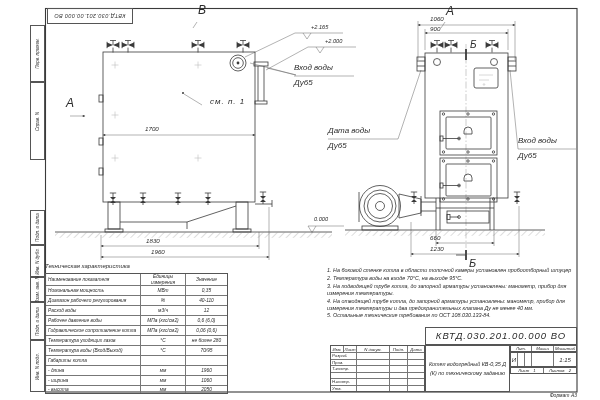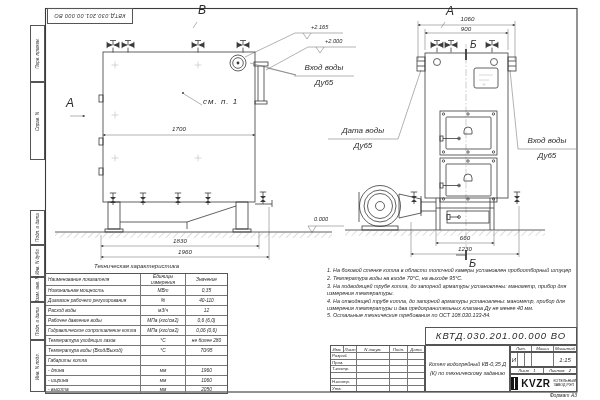--- a/index.html
+++ b/index.html
@@ -5,21 +5,21 @@
   html,body{margin:0;padding:0;background:#e8e8e8;font-family:"Liberation Sans",sans-serif;}
   #sheet{position:relative;width:600px;height:400px;background:#ffffff;overflow:hidden;}
   svg{position:absolute;left:0;top:0;}
   .ln{stroke:#3a3a3a;stroke-width:.8;fill:none;}
   .xl{stroke:#555555;stroke-width:.45;fill:none;}
   .bk{stroke:#3a3a3a;stroke-width:1.8;fill:none;}
   .fl{fill:#3a3a3a;stroke:none;}
   .gy{stroke:#b8b8b8;stroke-width:.55;fill:none;}
   .dd{stroke:#9a9a9a;stroke-width:.5;fill:none;stroke-dasharray:7 2 1.5 2;}
   .lbl{position:absolute;font-style:italic;color:#2a2a2a;white-space:nowrap;line-height:1;}
-  .ctr{text-align:center;}
+  .ctr{text-align:left;}
   .mg{position:absolute;left:30px;width:15px;border:1px solid #555;box-sizing:border-box;display:flex;align-items:center;justify-content:center;background:#fff;}
   .vt{transform:rotate(-90deg);font-size:4.6px;font-style:italic;white-space:nowrap;color:#333;}
   .stamp{position:absolute;left:47px;top:8px;width:86px;height:16px;border:1px solid #555;box-sizing:border-box;display:flex;align-items:center;justify-content:center;}
   .stamp span{transform:rotate(180deg);font-size:5.5px;font-style:italic;color:#333;letter-spacing:.4px;}
   
   #ttab{position:absolute;left:45px;top:273px;width:183px;border:1px solid #555;box-sizing:border-box;font-size:4.8px;font-style:italic;color:#2a2a2a;}
   .ttr{display:flex;border-bottom:1px solid #777;height:10px;box-sizing:border-box;}
   .ttr.hd{height:12px;}
   .ttr.lst{height:7px;border-bottom:none;}
   .tc1{width:95px;border-right:1px solid #777;display:flex;align-items:center;padding-left:2px;box-sizing:border-box;}
@@ -284,21 +284,21 @@
   <div class="lbl ctr" style="left:151px;top:249px;width:68px;font-size:6.2px">1960</div>
   <div class="lbl ctr" style="left:430px;top:16px;width:75px;font-size:6.2px">1060</div>
   <div class="lbl ctr" style="left:430px;top:26px;width:72px;font-size:6.2px">900</div>
   <div class="lbl ctr" style="left:430px;top:235px;width:70px;font-size:6.2px">660</div>
   <div class="lbl ctr" style="left:430px;top:246px;width:70px;font-size:6.2px">1230</div>
 
   <div class="lbl" style="left:311px;top:25px;font-size:5.6px">+2.165</div>
   <div class="lbl" style="left:325px;top:39px;font-size:5.6px">+2.000</div>
   <div class="lbl" style="left:314px;top:217px;font-size:5.6px">0.000</div>
 
-  <div class="lbl" style="left:203px;top:98px;font-size:8px;letter-spacing:1px">см. п. 1</div>
+  <div class="lbl" style="left:210px;top:98px;font-size:8px;letter-spacing:1px">см. п. 1</div>
   <div class="lbl ctr" style="left:294px;top:64px;width:60px;font-size:8px">Вход воды</div>
   <div class="lbl ctr" style="left:294px;top:79px;width:60px;font-size:8px">Ду65</div>
   <div class="lbl ctr" style="left:328px;top:127px;width:70px;font-size:8px">Дата воды</div>
   <div class="lbl ctr" style="left:328px;top:142px;width:70px;font-size:8px">Ду65</div>
   <div class="lbl ctr" style="left:518px;top:137px;width:58px;font-size:8px">Вход воды</div>
   <div class="lbl ctr" style="left:518px;top:152px;width:58px;font-size:8px">Ду65</div>
 
   <div class="lbl ctr" style="left:45px;top:263px;width:183px;font-size:6px">Техническая характеристика</div>
   <div id="ttab">
     <div class="ttr hd">
@@ -440,24 +440,16 @@
   <div class="tb" style="left:510px;top:367px;width:67px;height:7px;display:flex">
     <div class="tbcell" style="width:33px;gap:4px">
       <span>Лист</span>
         <span>1</span>
     </div>
     <div class="tbcell last" style="flex:1;gap:4px">
       <span>Листов</span>
         <span>2</span>
     </div>
   </div>
-  <div class="tb" style="left:510px;top:374px;width:67px;height:18px;display:flex;align-items:center;justify-content:center;gap:3px">
-    <div class="logo-mark"></div>
-    <span style="font-weight:bold;font-size:10px;color:#111;letter-spacing:.5px">KVZR</span>
-    <span style="display:flex;flex-direction:column;font-size:3.6px;color:#111;line-height:1.2">
-      <span>КОТЕЛЬНЫЙ</span>
-      <span>ЗАВОД РЭП</span>
-    </span>
-  </div>
 
   <div class="lbl" style="left:500px;top:392.5px;width:77px;font-size:5px;text-align:right">Формат А3</div>
 
 </div>
 
 </body></html>

